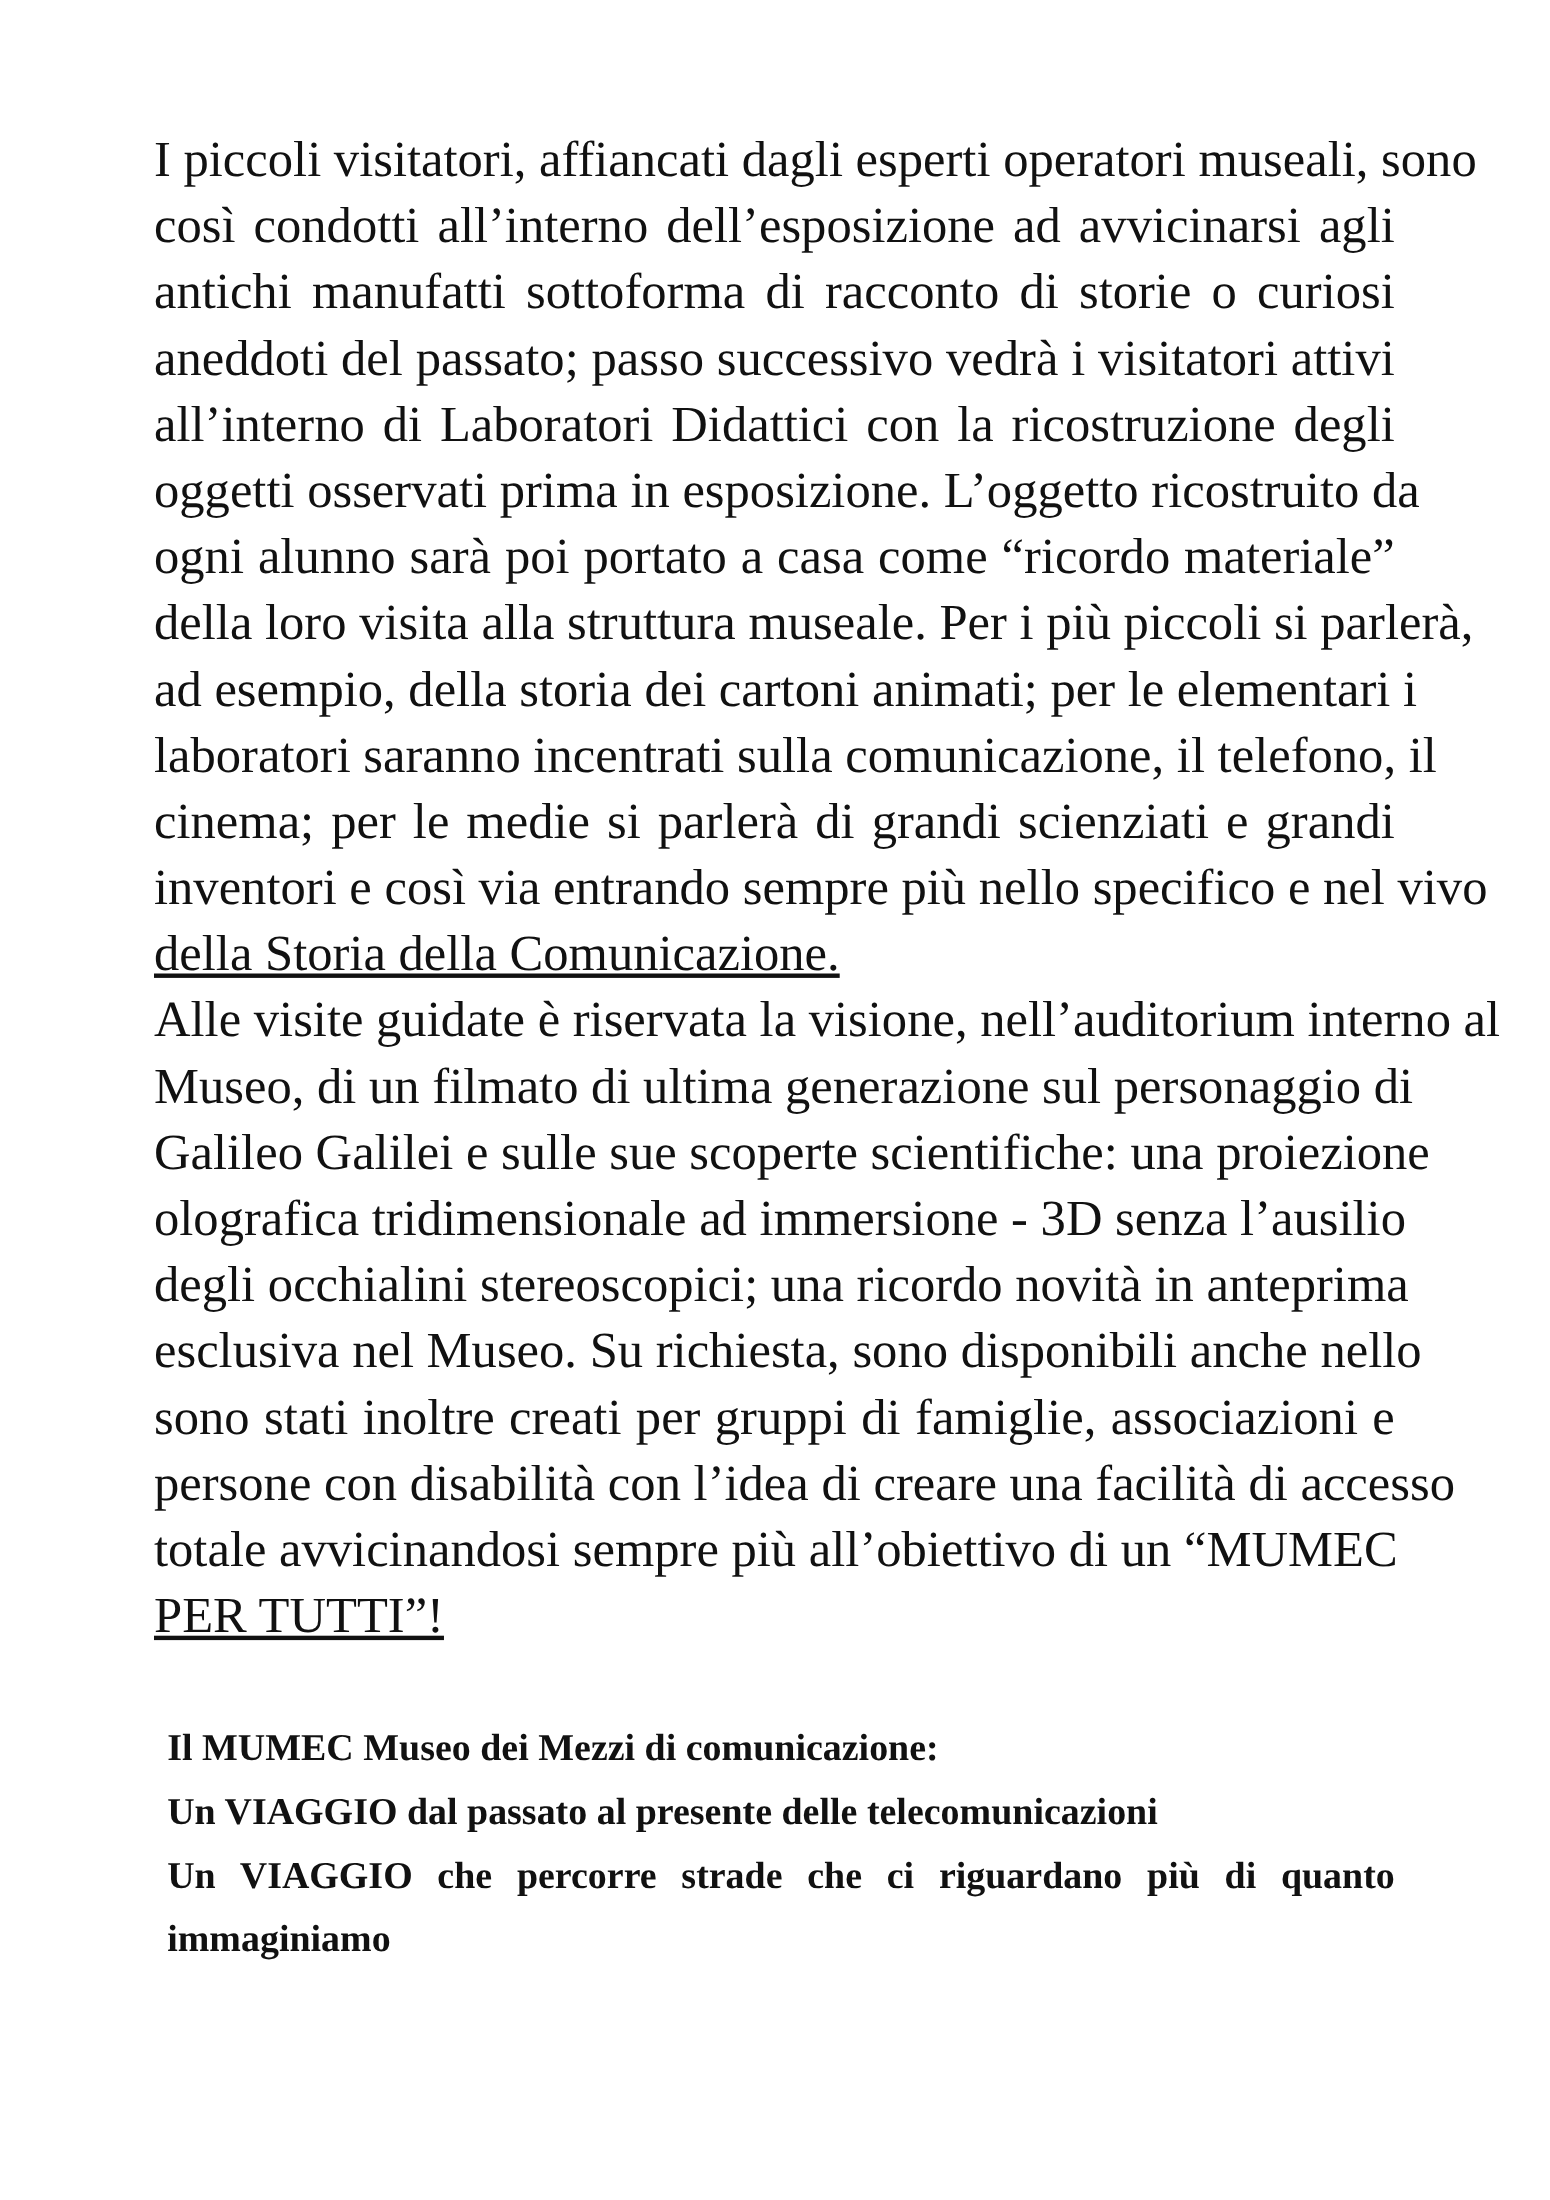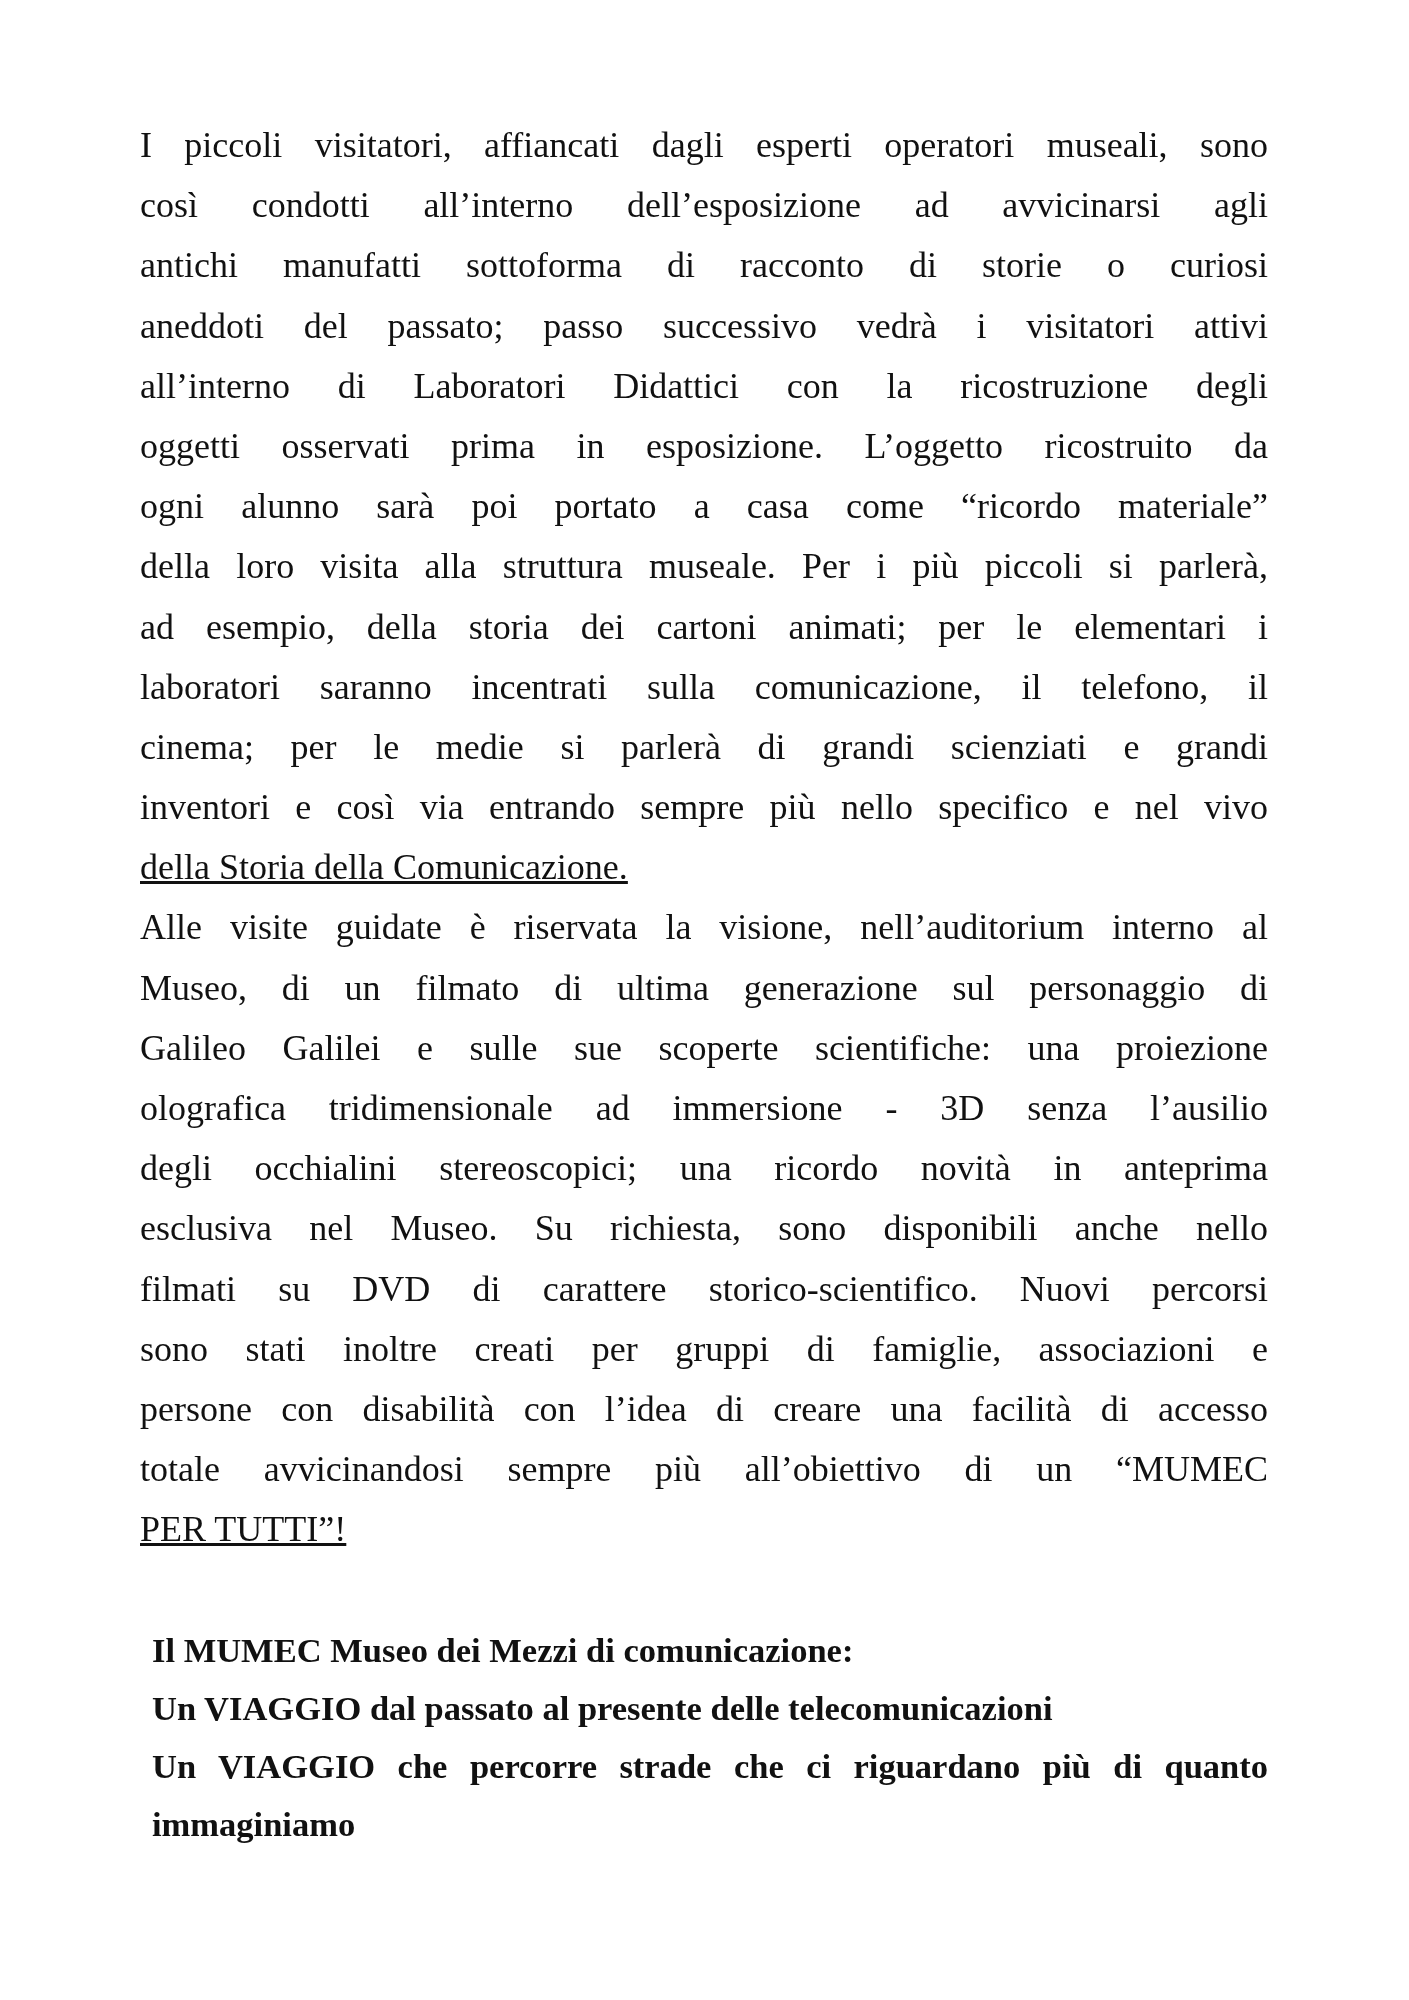--- a/index.html
+++ b/index.html
@@ -15,21 +15,21 @@
       color: #111111;
       font-family: "Liberation Serif", "DejaVu Serif", serif;
     }
     .page {
       position: absolute;
       left: 140px;
       top: 115px;
       width: 1128px;
     }
     .line {
-      font-size: 36px;
+      font-size: 46px;
       line-height: 60.2px;
       height: 60.2px;
       white-space: nowrap;
       text-align: justify;
       text-align-last: justify;
       overflow: visible;
     }
     .line.last {
       text-align-last: left;
       text-decoration: underline;
@@ -72,21 +72,20 @@
     <div class="line last">della Storia della Comunicazione.</div>
   </div>
 
   <div class="paragraph">
     <div class="line">Alle visite guidate è riservata la visione, nell’auditorium interno al</div>
     <div class="line">Museo, di un filmato di ultima generazione sul personaggio di</div>
     <div class="line">Galileo Galilei e sulle sue scoperte scientifiche: una proiezione</div>
     <div class="line">olografica tridimensionale ad immersione - 3D senza l’ausilio</div>
     <div class="line">degli occhialini stereoscopici; una ricordo novità in anteprima</div>
     <div class="line">esclusiva nel Museo. Su richiesta, sono disponibili anche nello</div>
-    <div class="line">filmati su DVD di carattere storico-scientifico. Nuovi percorsi</div>
     <div class="line">sono stati inoltre creati per gruppi di famiglie, associazioni e</div>
     <div class="line">persone con disabilità con l’idea di creare una facilità di accesso</div>
     <div class="line">totale avvicinandosi sempre più all’obiettivo di un “MUMEC</div>
     <div class="line last">PER TUTTI”!</div>
   </div>
 
   <div class="heading-block">
     <div class="hline left">Il MUMEC Museo dei Mezzi di comunicazione:</div>
     <div class="hline left">Un VIAGGIO dal passato al presente delle telecomunicazioni</div>
     <div class="hline">Un VIAGGIO che percorre strade che ci riguardano più di quanto</div>

